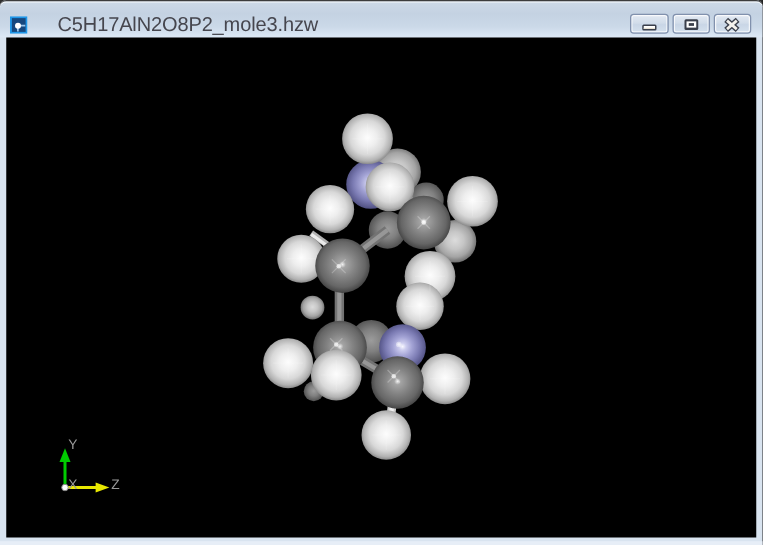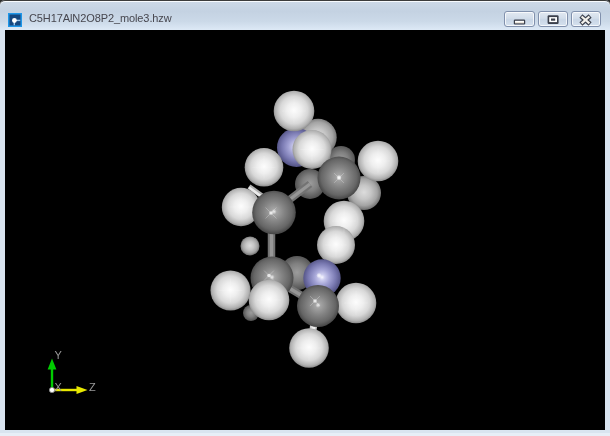--- a/index.html
+++ b/index.html
@@ -6,21 +6,21 @@
               font-family:"Liberation Sans", sans-serif; overflow:hidden; }
   #win { position:absolute; left:0; top:0; width:610px; height:436px;
          background:#d9e4f0; border-radius:5px 5px 0 0; }
   #winbottom { position:absolute; left:0; top:433px; width:610px; height:3px; background:#e7eef7; }
   #titlebar { position:absolute; left:0; top:0; width:610px; height:30px;
               border-radius:5px 5px 0 0;
               background:linear-gradient(#cdd9e7 0%, #c4d2e2 35%, #cbd9e8 70%, #dde9f6 100%);
               box-shadow: inset 0 1px 0 #f8fbfe; border-top:1px solid #3c3c3c;
               box-sizing:border-box; }
   #ticon { position:absolute; left:8px; top:12px; width:14px; height:14px; }
-  #ttext { position:absolute; left:29px; top:10.5px; font-size:11px; color:#46464e;
+  #ttext { position:absolute; left:46px; top:10.5px; font-size:16px; color:#46464e;
            letter-spacing:-0.1px; white-space:nowrap; }
   .btn { position:absolute; top:10px; height:16px; border:1px solid #8191ad;
          border-radius:3px; box-sizing:border-box;
          background:linear-gradient(#e2e9f2 0%, #d2ddea 45%, #c9d6e6 55%, #d5e1ee 100%);
          box-shadow: inset 0 0 0 1px rgba(255,255,255,0.75); }
   #bmin { left:504px; width:31px; }
   #bmax { left:538px; width:30px; }
   #bcls { left:571px; width:30px; }
   #canvas { position:absolute; left:5px; top:30px; width:600px; height:400px; background:#000; }
 </style>

